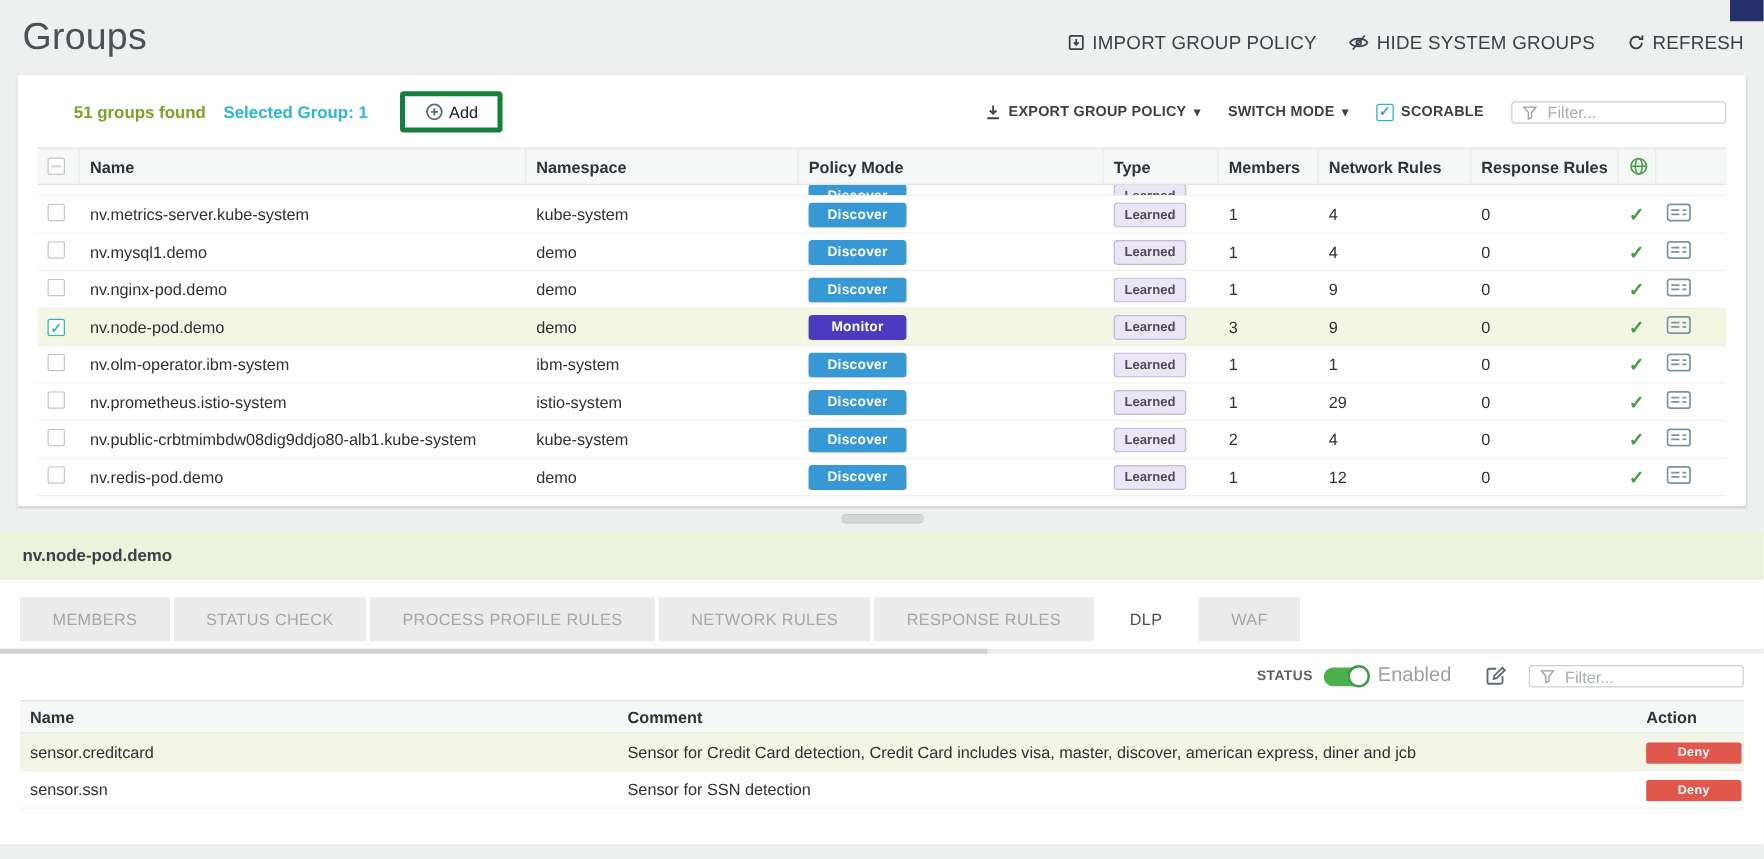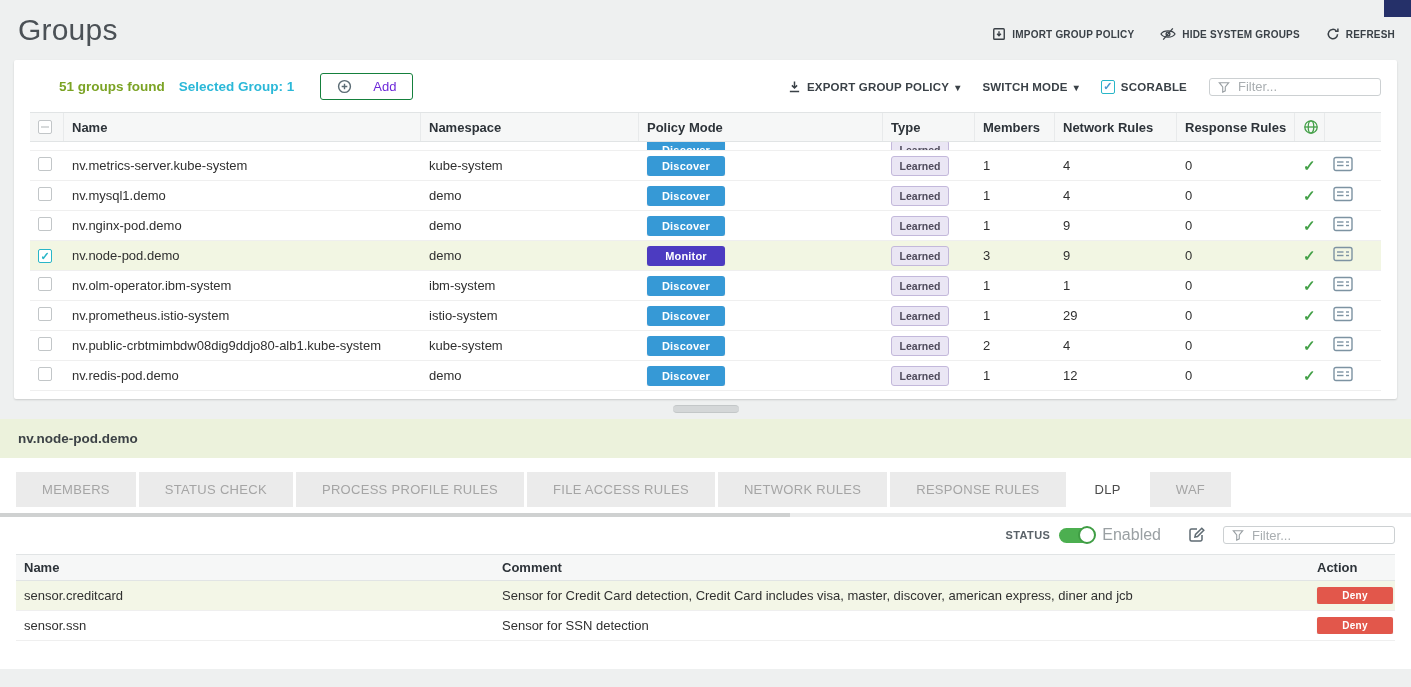--- a/index.html
+++ b/index.html
@@ -8,33 +8,33 @@
     width:1411px; height:687px; overflow:hidden;
     font-family:"Liberation Sans", sans-serif;
     background:#eef0f0; color:#333; font-size:13px;
   }
   
   .topbar { position:relative; height:60px; display:flex; align-items:center;
     justify-content:space-between; padding:0 10px 0 18px; }
   .page-title { font-size:30px; font-weight:400; color:#4b5156; letter-spacing:.2px; }
   .topbar-actions { display:flex; align-items:center; gap:26px; margin-right:6px; margin-top:8px; }
   .top-action { display:flex; align-items:center; gap:6px; cursor:pointer;
-    font-size:10px; font-weight:bold; color:#3a4147; letter-spacing:.2px; }
+    font-size:15px; font-weight:normal; color:#3a4147; letter-spacing:.2px; }
   .ticon { display:inline-flex; color:#3a4147; }
   .corner-square { position:absolute; top:0; right:0; width:27px; height:17px; background:#253069; }
 
   
   .card { background:#fff; margin:0 14px; border-radius:2px;
     box-shadow:0 1px 2px rgba(0,0,0,.15); padding:0 16px 8px; }
   .toolbar { display:flex; align-items:center; padding:13px 0 12px;margin-left:29px; }
   .found { font-weight:bold; font-size:13.5px; color:var(--found-green,#7ba324); }
   .selected-label { font-weight:bold; font-size:13.5px; color:var(--selected-label-cyan,#2bb8d8); margin-left:14px; }
-  .add-btn { display:flex; align-items:center; gap:21px; margin-left:26px;
-    background:#fff; border:1px solid #15803d; border-radius:3px; padding:5px 16px;
-    font-family:inherit; font-size:13px; color:#6d28d9; cursor:pointer; }
+  .add-btn { display:flex; align-items:center; gap:4px; margin-left:26px;
+    background:#fff; border:4px solid #15803d; border-radius:3px; padding:5px 16px;
+    font-family:inherit; font-size:13px; color:#0f172a; cursor:pointer; }
   .toolbar-right { margin-left:auto; display:flex; align-items:center; gap:22px; }
   .tb-action { display:flex; align-items:center; gap:6px; cursor:pointer;
     font-size:11.5px; font-weight:bold; color:#3a4147; letter-spacing:.2px; }
   .caret::before { content:"▾"; font-size:10px; color:#3a4147; }
   .filter-box { display:flex; align-items:center; gap:6px; width:172px; height:18px;
     border:1px solid #ccd0d2; border-radius:3px; background:#fff; padding:0 8px; }
   .filter-box input { border:none; outline:none; flex:1; min-width:0; font-family:inherit;
     font-size:13px; color:#333; background:transparent; }
   .filter-box input::placeholder { color:#a9aeb1; }
 
@@ -416,21 +416,20 @@
     <div class="grip"></div>
   </div>
 
 <section class="detail">
   <div class="detail-header">nv.node-pod.demo</div>
 
   <div class="tabs">
     <div class="tab">MEMBERS</div>
     <div class="tab">STATUS CHECK</div>
     <div class="tab">PROCESS PROFILE RULES</div>
-    <div class="tab">FILE ACCESS RULES</div>
     <div class="tab">NETWORK RULES</div>
     <div class="tab">RESPONSE RULES</div>
     <div class="tab active">DLP</div>
     <div class="tab">WAF</div>
   </div>
   <div class="tabs-scrollbar">
       <div class="thumb"></div>
     </div>
 
   <div class="status-row">

